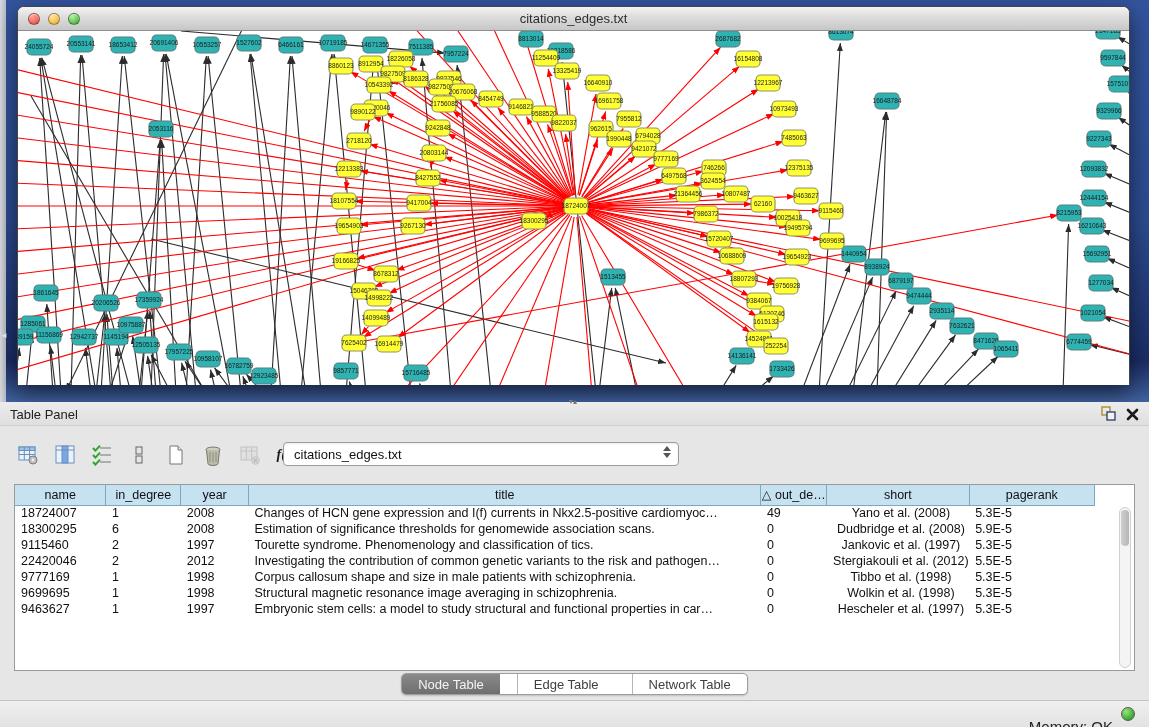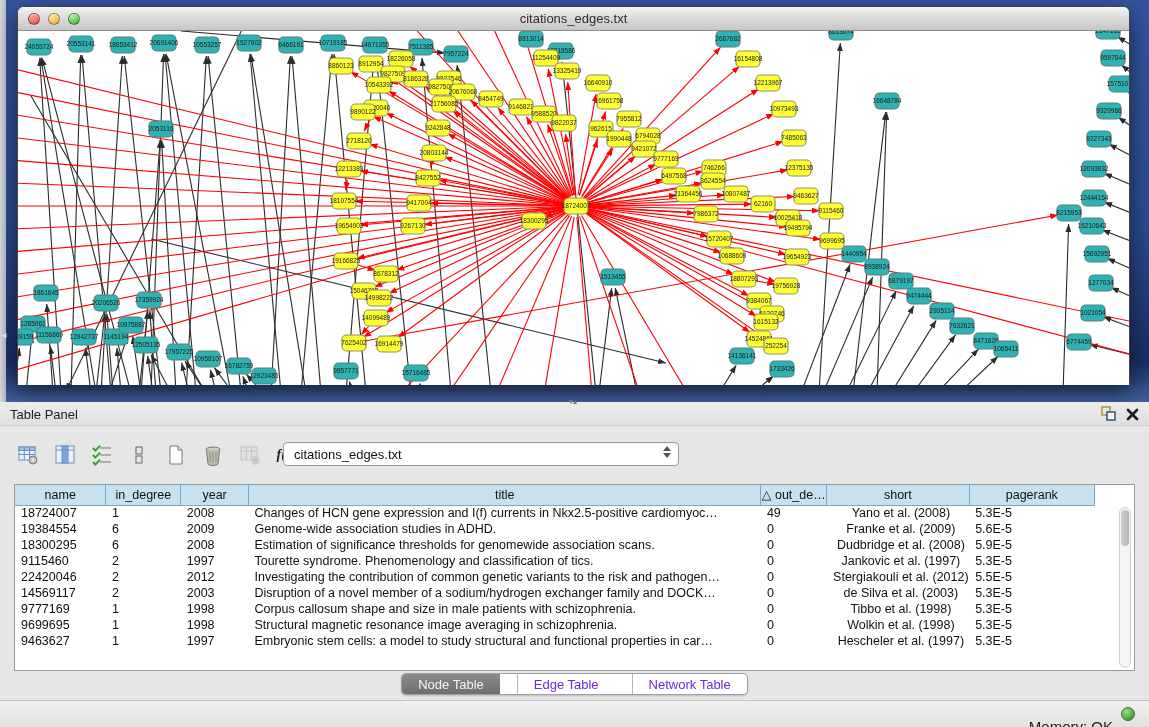--- a/index.html
+++ b/index.html
@@ -50,21 +50,21 @@
   table.grid th { background:#c6e2f0; border-right:1px solid #79aac2; border-bottom:1px solid #79aac2;
     font-weight:normal; height:20px; text-align:center; overflow:hidden; white-space:nowrap; }
   table.grid td { height:16px; padding:0 0 0 6px; overflow:hidden; white-space:nowrap; text-overflow:clip; }
   td.c-short { text-align:center; padding:0; }
   .vscroll { position:absolute; right:3px; top:22px; bottom:2px; width:12px; background:#f4f4f4; border:1px solid #d0d0d0; border-radius:6px; }
   .vthumb { position:absolute; left:1px; top:2px; width:8px; height:36px; background:linear-gradient(90deg,#cfcfcf,#b5b5b5); border-radius:5px; }
 
   .tabs-strip { position:absolute; left:0; top:271px; width:100%; display:flex; justify-content:center; }
   .seg-group { display:inline-flex; border:1px solid #9e9e9e; border-radius:5px; overflow:hidden; background:#fff;
     box-shadow:0 1px 2px rgba(0,0,0,.18); height:22px;gap:17px; }
-  .seg { padding:3px 16px 0 16px; font-size:13px; color:#6d28d9; border-left:1px solid #b5b5b5; }
+  .seg { padding:3px 16px 0 16px; font-size:13px; color:#404040; border-left:1px solid #b5b5b5; }
   .seg:first-child { border-left:none; }
   .seg.sel { background:linear-gradient(180deg,#8b8b8b,#6e6e6e); color:#f4f4f4; }
 
   .status-bar { position:absolute; left:0; top:700px; width:1149px; height:27px; background:linear-gradient(180deg,#efefef,#e2e2e2); border-top:1px solid #c2c2c2; }
   .mem { position:absolute; right:36px; top:17px; font-size:15px; color:#222; }
   .mem-dot { position:absolute; right:14px; top:6px; width:14px; height:14px; border-radius:50%;
     background:radial-gradient(circle at 35% 30%,#96e47a,#3aa832 70%); border:1px solid #5a5a5a; }
 </style>
 </head>
 <body>
@@ -898,29 +898,20 @@
           <tr>
             <td style="width: 90px;">18724007</td>
             <td style="width: 74px;">1</td>
             <td style="width: 67px;">2008</td>
             <td style="width: 507px;">Changes of HCN gene expression and I(f) currents in Nkx2.5-positive cardiomyoc…</td>
             <td style="width: 65px;">49</td>
             <td class="c-short" style="width: 141px;">Yano et al. (2008)</td>
             <td style="width: 136px;">5.3E-5</td>
           </tr>
           <tr>
-            <td style="width: 90px;">19384554</td>
-            <td style="width: 74px;">6</td>
-            <td style="width: 67px;">2009</td>
-            <td style="width: 507px;">Genome-wide association studies in ADHD.</td>
-            <td style="width: 65px;">0</td>
-            <td class="c-short" style="width: 141px;">Franke et al. (2009)</td>
-            <td style="width: 136px;">5.6E-5</td>
-          </tr>
-          <tr>
             <td style="width: 90px;">18300295</td>
             <td style="width: 74px;">6</td>
             <td style="width: 67px;">2008</td>
             <td style="width: 507px;">Estimation of significance thresholds for genomewide association scans.</td>
             <td style="width: 65px;">0</td>
             <td class="c-short" style="width: 141px;">Dudbridge et al. (2008)</td>
             <td style="width: 136px;">5.9E-5</td>
           </tr>
           <tr>
             <td style="width: 90px;">9115460</td>
@@ -932,29 +923,20 @@
             <td style="width: 136px;">5.3E-5</td>
           </tr>
           <tr>
             <td style="width: 90px;">22420046</td>
             <td style="width: 74px;">2</td>
             <td style="width: 67px;">2012</td>
             <td style="width: 507px;">Investigating the contribution of common genetic variants to the risk and pathogen…</td>
             <td style="width: 65px;">0</td>
             <td class="c-short" style="width: 141px;">Stergiakouli et al. (2012)</td>
             <td style="width: 136px;">5.5E-5</td>
-          </tr>
-          <tr>
-            <td style="width: 90px;">14569117</td>
-            <td style="width: 74px;">2</td>
-            <td style="width: 67px;">2003</td>
-            <td style="width: 507px;">Disruption of a novel member of a sodium/hydrogen exchanger family and DOCK…</td>
-            <td style="width: 65px;">0</td>
-            <td class="c-short" style="width: 141px;">de Silva et al. (2003)</td>
-            <td style="width: 136px;">5.3E-5</td>
           </tr>
           <tr>
             <td style="width: 90px;">9777169</td>
             <td style="width: 74px;">1</td>
             <td style="width: 67px;">1998</td>
             <td style="width: 507px;">Corpus callosum shape and size in male patients with schizophrenia.</td>
             <td style="width: 65px;">0</td>
             <td class="c-short" style="width: 141px;">Tibbo et al. (1998)</td>
             <td style="width: 136px;">5.3E-5</td>
           </tr>

